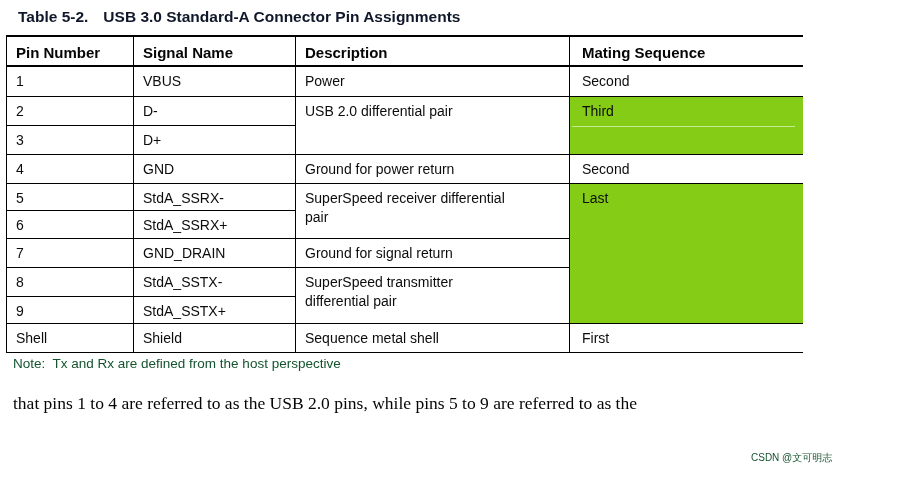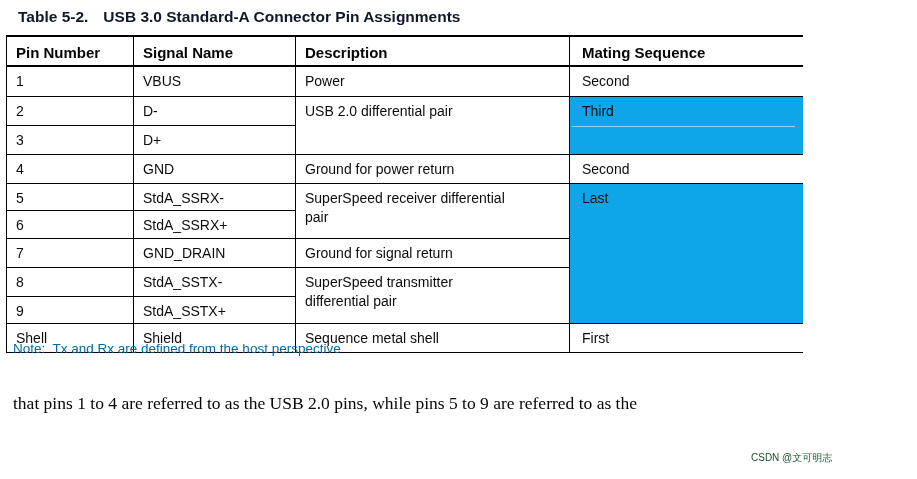--- a/index.html
+++ b/index.html
@@ -57,21 +57,21 @@
     font-weight: bold;
     color: #050505;
     padding-top: 6px;
   }
   table.pin-table .mating { border-right: none; padding-left: 12px; }
   table.pin-table thead th.mating-h { border-right: none; padding-left: 12px; }
   table.pin-table td.desc {
     white-space: pre-wrap; 
   }
   td.gray-cell {
-    background: #0ea5e9;
+    background: #84cc16;
     position: relative;
   }
   
   td.gray-cell.third::after {
     content: "";
     position: absolute;
     left: 2px;
     right: 8px;
     top: 29px;
     height: 1px;
@@ -80,23 +80,23 @@
   tr.r-head  { height: 30px; }
   tr.r-std   { height: 29px; }
   tr.r-tall  { height: 30px; }
   tr.r-short { height: 27px; }
   tr.r-mid   { height: 28px; }
 
   
   .table-note {
     position: absolute;
     left: 13px;
-    top: 341px;
+    top: 356px;
     font-size: 13.5px;
-    color: #0369a1;
+    color: #14532d;
     white-space: pre-wrap;
   }
 
   
   .body-paragraph {
     position: absolute;
     left: 13px;
     top: 391px;
     font-family: "Liberation Serif", serif;
     font-size: 17.5px;

